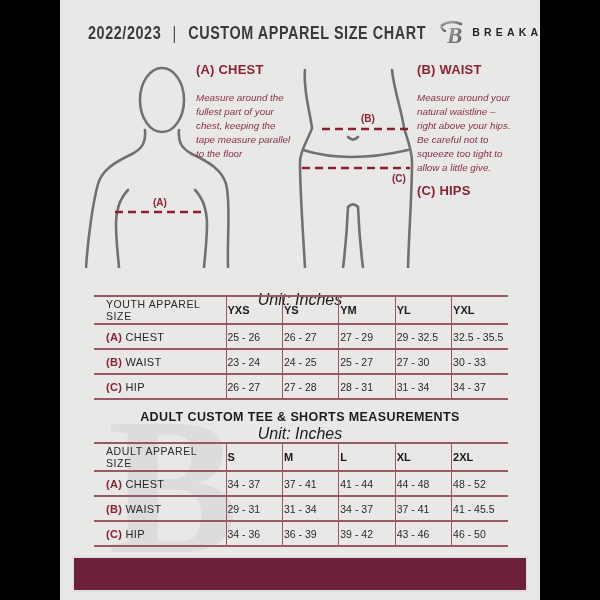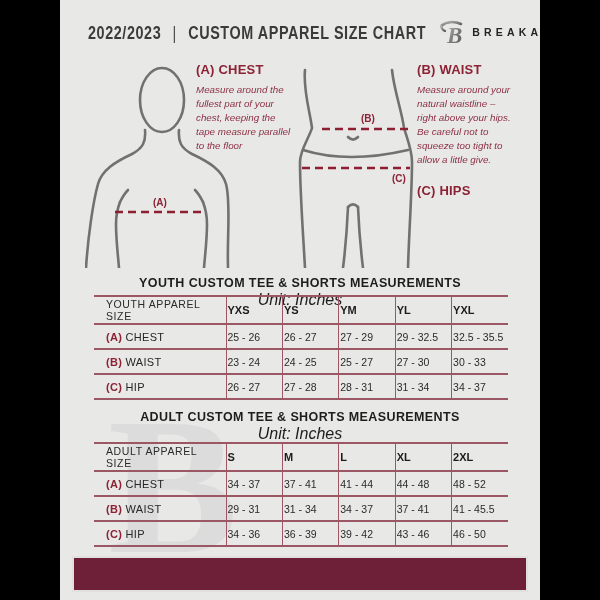--- a/index.html
+++ b/index.html
@@ -25,21 +25,21 @@
   .guide{position:absolute;top:62px;left:0;right:0;height:208px;z-index:1;}
   .fig{position:absolute;top:0;}
   .fig path,.fig ellipse{fill:none;stroke:#717171;stroke-width:2.6;
         stroke-linecap:round;stroke-linejoin:round;}
   .fig .dash{stroke:#8e1f30;stroke-width:2.4;stroke-dasharray:8 5;fill:none;}
   .fig .marklbl{font-family:"Liberation Sans",sans-serif;font-size:10px;
         font-weight:700;fill:#8c2233;}
   .guide-block{position:absolute;}
   .guide-heading{color:#8c2233;font-weight:700;font-size:13px;letter-spacing:.2px;}
   .guide-body{color:#8d2f44;font-style:italic;font-size:9.8px;line-height:1.42;
-        margin-top:6px;white-space:pre-line;}
+        margin-top:14px;white-space:pre-line;}
 
   
   .tbl-title{position:absolute;left:0;right:0;text-align:center;font-weight:700;
         font-size:12.5px;color:#1d1d1d;letter-spacing:.4px;z-index:2;}
   .tbl-unit{position:absolute;left:0;right:0;text-align:center;font-style:italic;
         font-size:16px;color:#1d1d1d;z-index:2;}
 
   
   table.size{position:absolute;left:34px;width:414px;border-collapse:collapse;
         table-layout:fixed;z-index:2;
@@ -139,21 +139,20 @@
 allow a little give.</div>
       </div>
 
       <div class="guide-block" style="left:357px;top:121px;width:128px">
         <div class="guide-heading">(C) HIPS</div>
       </div>
     </div>
 
     <div class="watermark">B</div>
 
-    <div class="tbl-title" style="top:276px">YOUTH CUSTOM TEE &amp; SHORTS MEASUREMENTS</div>
     <div class="tbl-unit" style="top:291px">Unit: Inches</div>
 
     <table class="size" style="top:295px">
       <colgroup>
           <col style="width:132px">
           <col style="width:56.4px">
           <col style="width:56.4px">
           <col style="width:56.4px">
           <col style="width:56.4px">
           <col style="width:56.4px">

